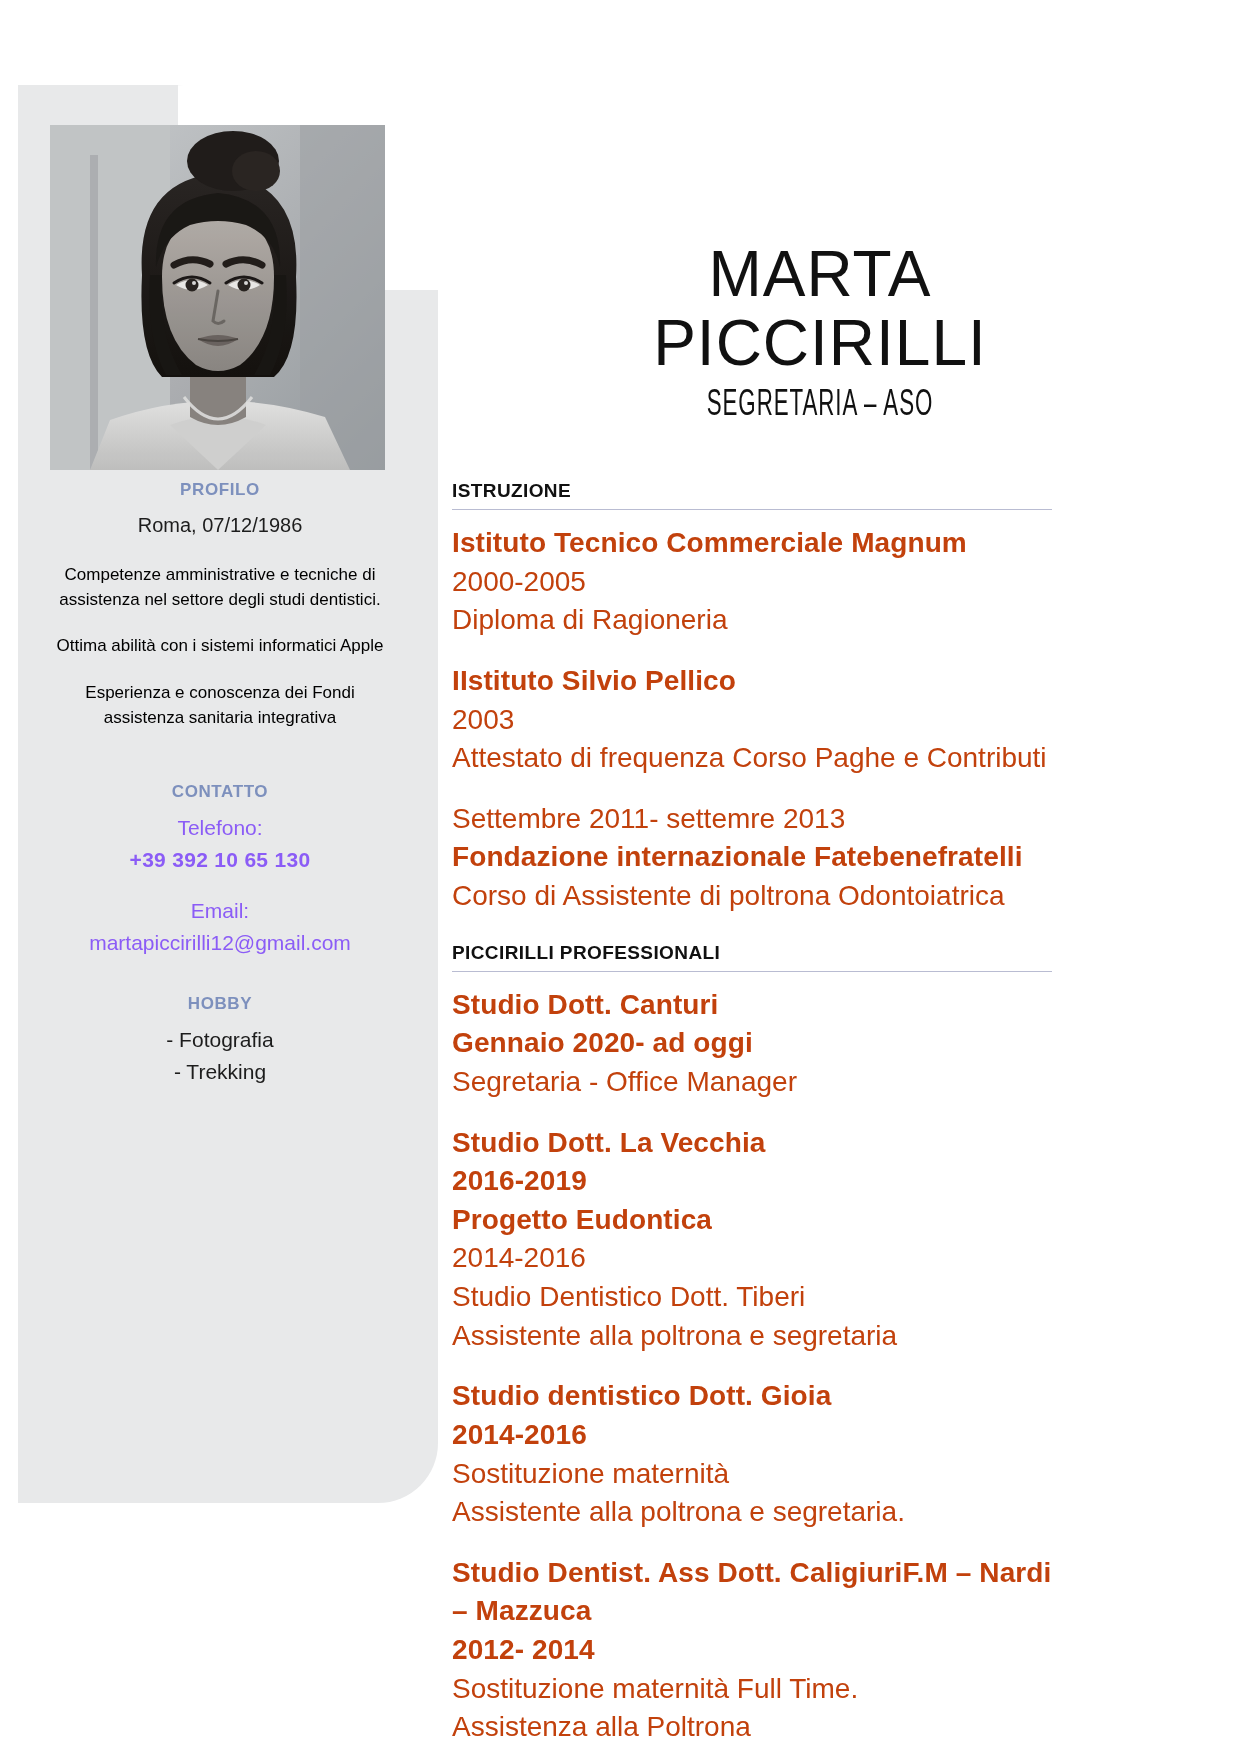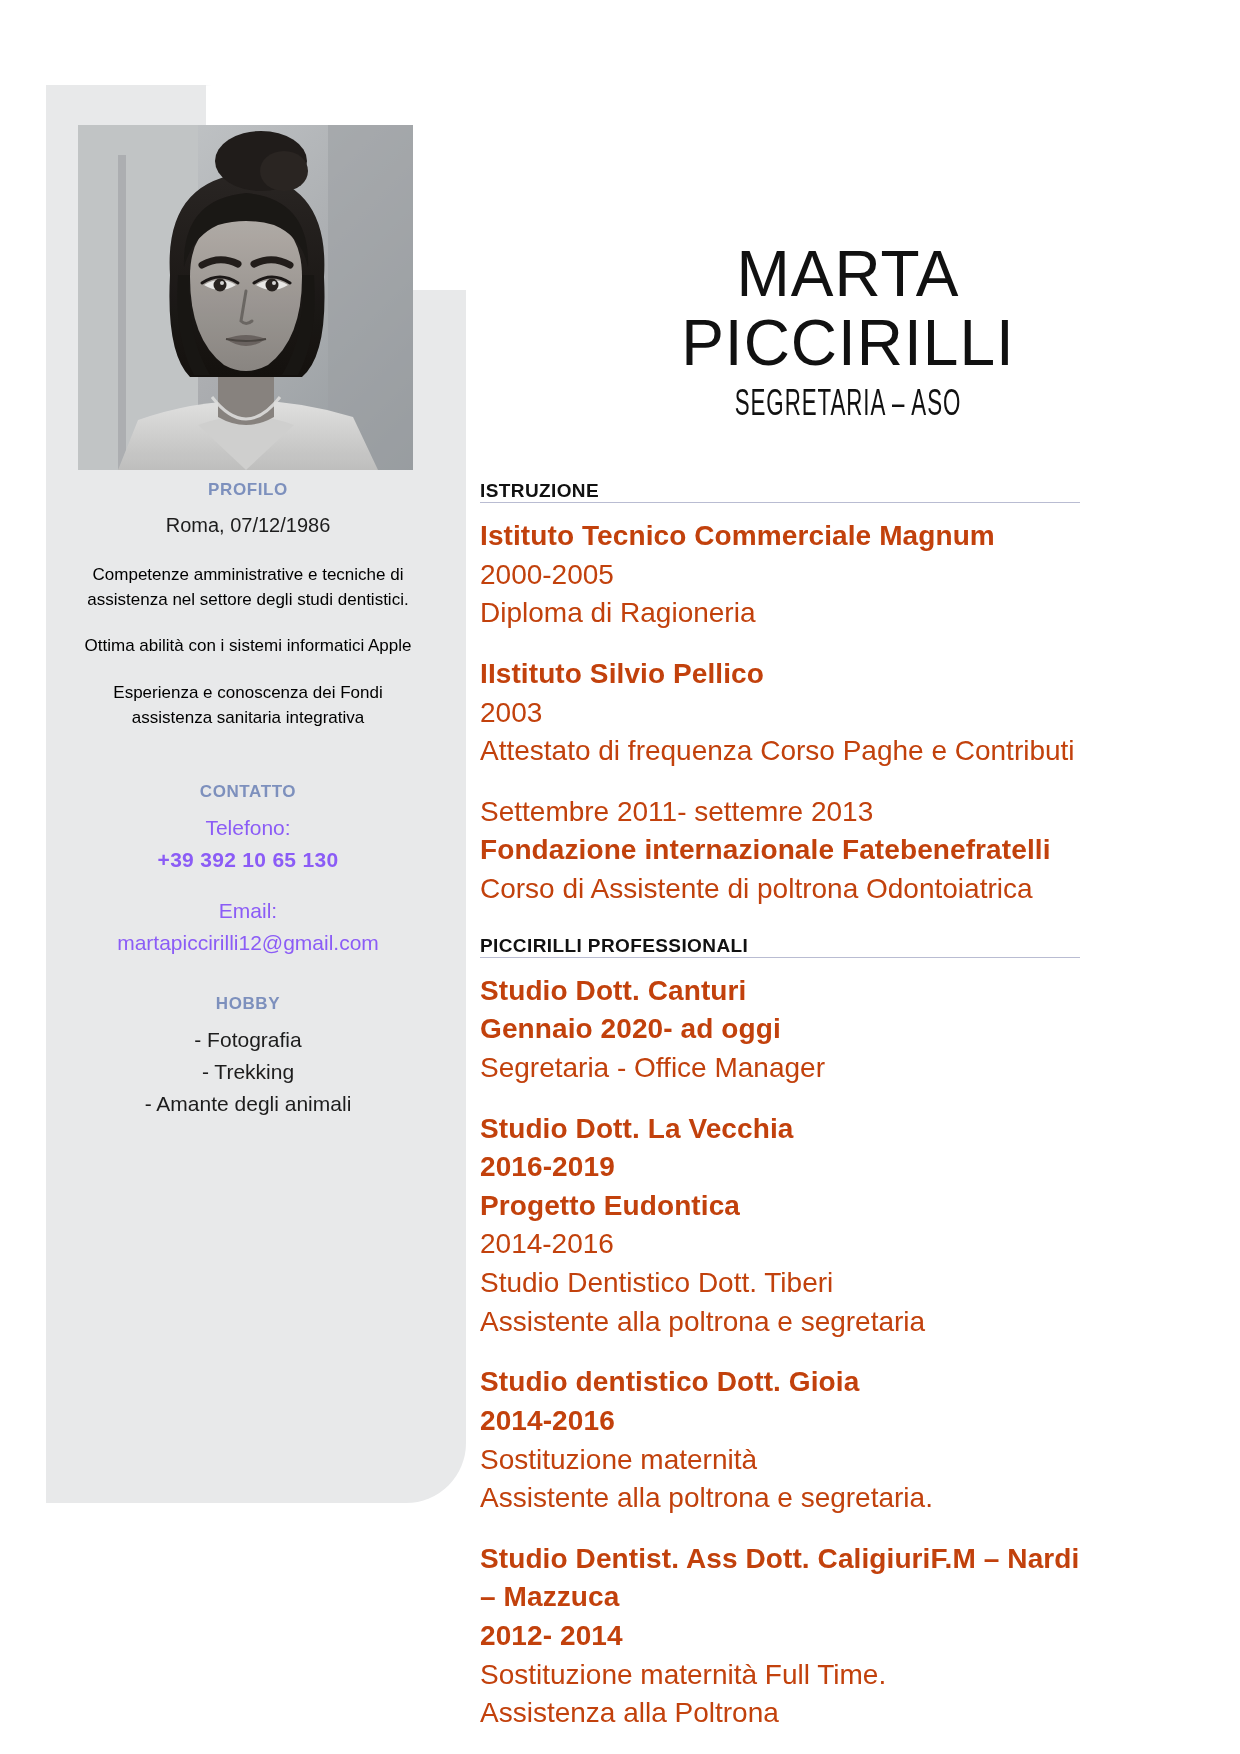--- a/index.html
+++ b/index.html
@@ -10,21 +10,20 @@
     background: #ffffff;
     font-family: "Liberation Sans", sans-serif;
   }
 
   #page {
     position: relative;
     width: 1208px;
     height: 1754px;
     background: #ffffff;
     overflow: hidden;
-    margin-left: 28px;
   }
 
   
   .grey-backdrop {
     position: absolute;
     left: 18px;
     top: 85px;
     width: 420px;
     height: 1418px;
     background: #e8e9ea;
@@ -175,21 +174,21 @@
     left: 452px;
     top: 480px;
     width: 600px;
   }
 
   .sec-heading {
     font-size: 19px;
     font-weight: bold;
     color: #111;
     letter-spacing: 0.4px;
-    padding-bottom: 0;
+    padding-bottom: 7px;
     border-bottom: 1.5px solid #b9bcd2;
     margin-bottom: 14px;
   }
 
   .entry { margin-bottom: 22px; }
   .entry:last-child { margin-bottom: 0; }
 
   .e-line {
     font-size: 28px;
     color: #c2410c;
@@ -303,21 +302,20 @@
       <div class="side-sub">Email:</div>
       <div class="side-sub">martapiccirilli12@gmail.com</div>
     </div>
 
     <div class="block-gap-md"></div>
 
     <div>
       <div class="side-heading">HOBBY</div>
       <div class="hobby-item">- Fotografia</div>
       <div class="hobby-item">- Trekking</div>
-      <div class="hobby-item">- Amante degli animali</div>
     </div>
 
   </div>
 
   <div class="right-col">
 
     <div>
       <div class="sec-heading">ISTRUZIONE</div>
 
       <div class="entry">

